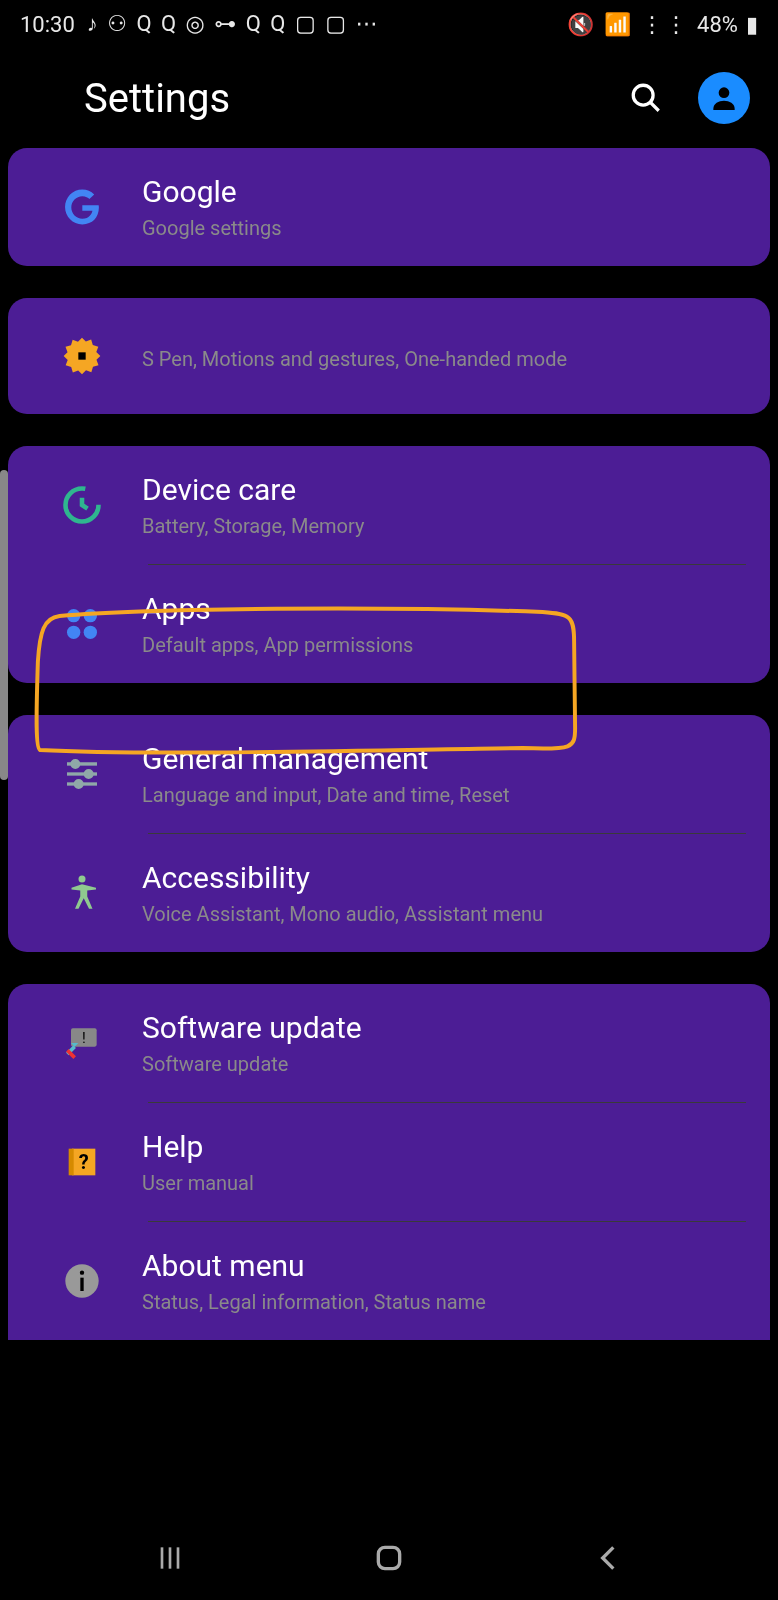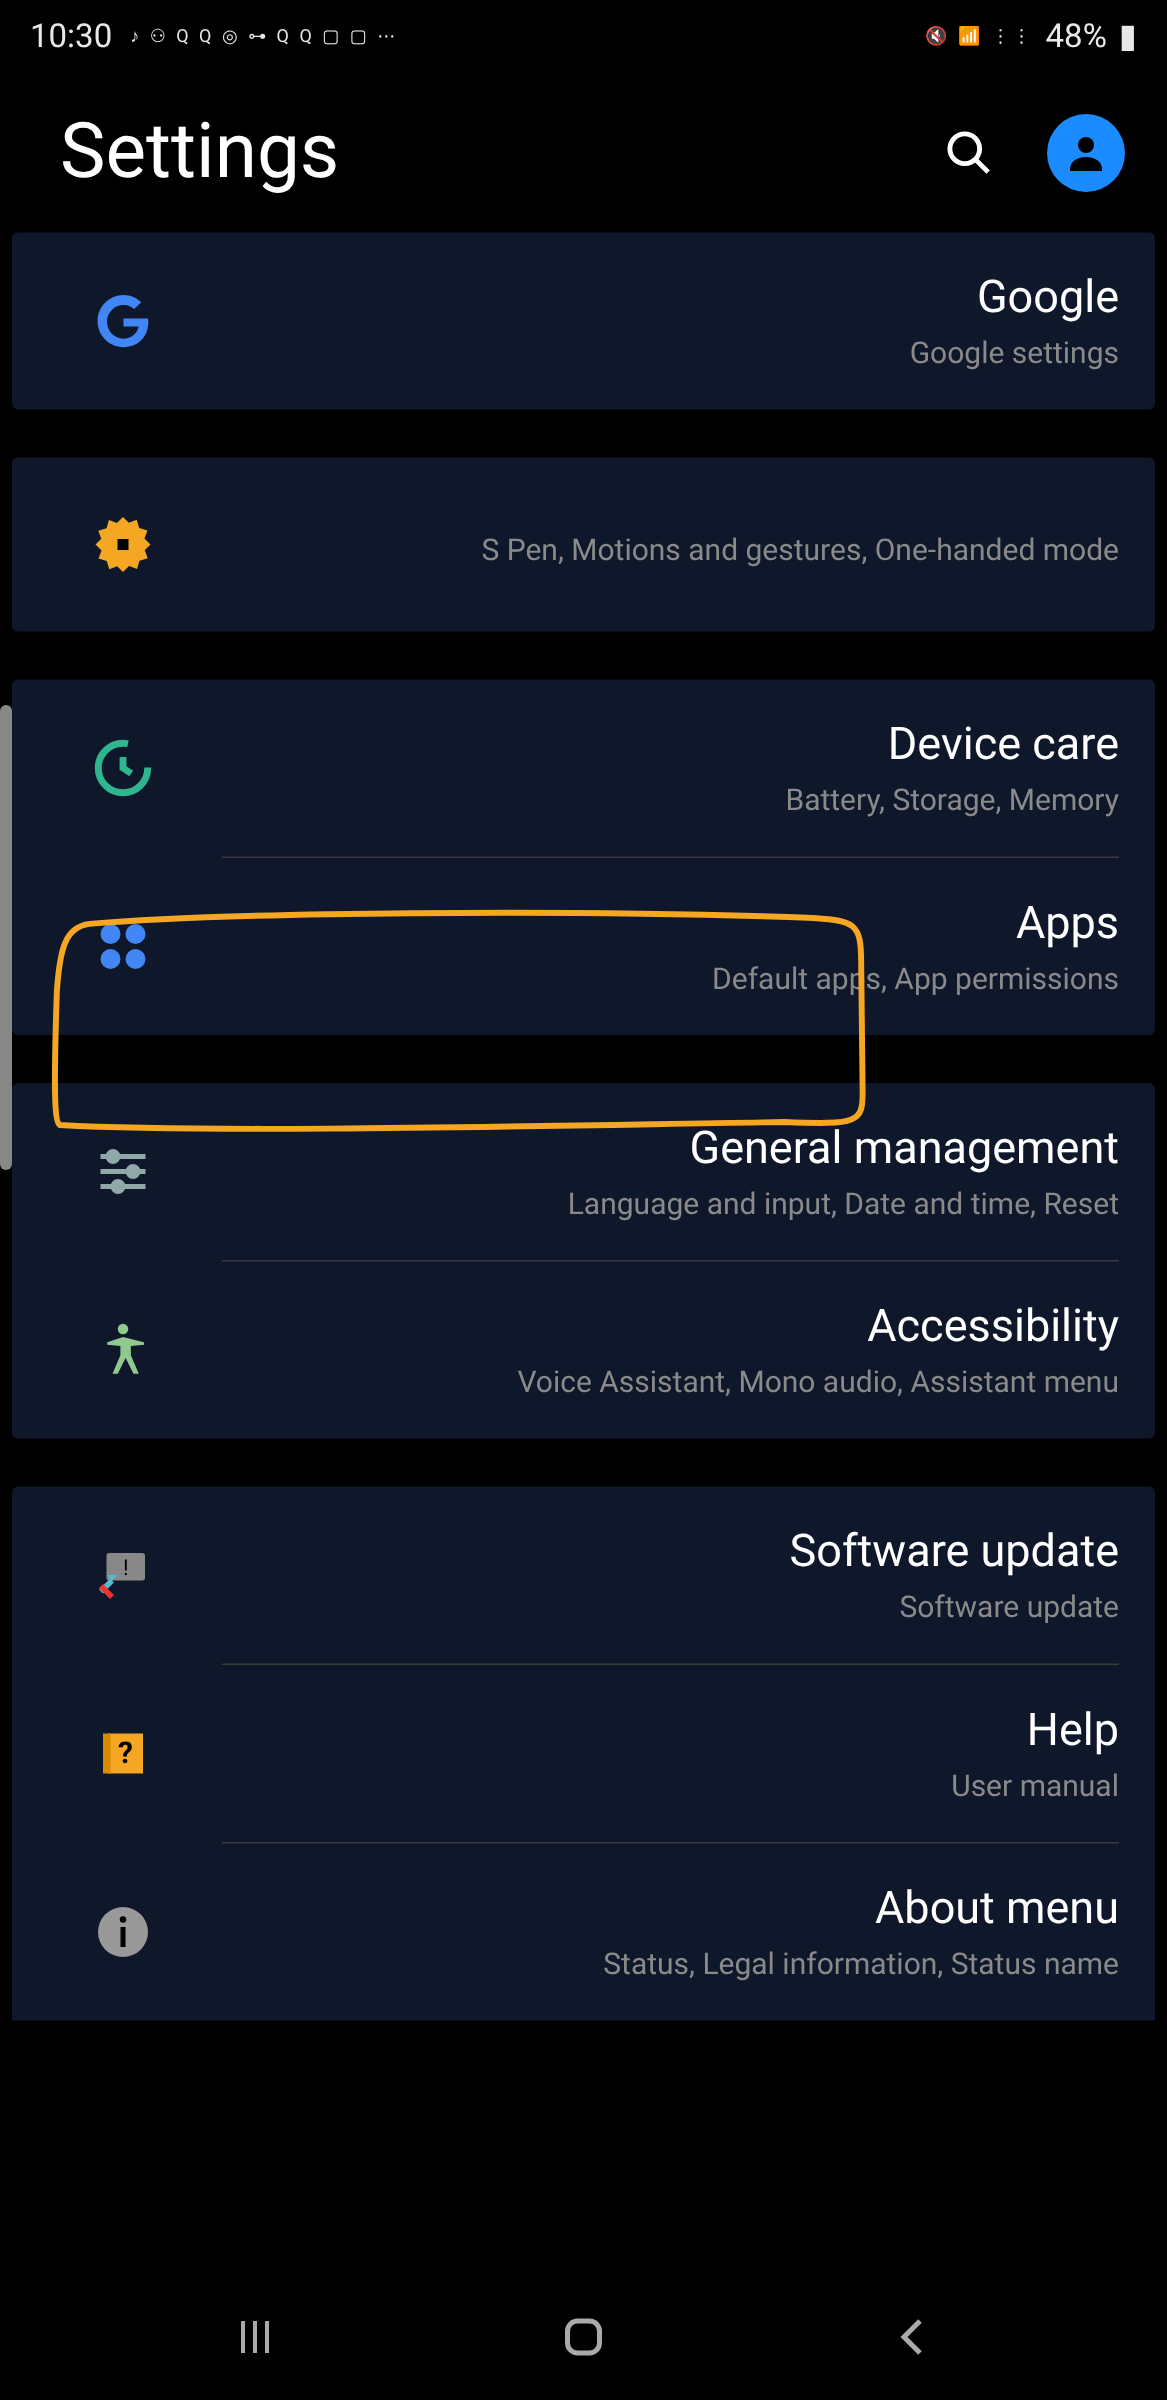--- a/index.html
+++ b/index.html
@@ -16,40 +16,39 @@
     height: 48px;
     display: flex;
     justify-content: space-between;
     align-items: center;
     padding: 0 20px;
     font-size: 22px;
     color: #e8e8e8;
   }
   .status-left { display: flex; align-items: center; gap: 12px; text-align: right; }
   .status-right { display: flex; align-items: center; gap: 8px; }
-  .status-icons { display: flex; align-items: center; gap: 10px; font-size: 12px; letter-spacing: 2px; }
+  .status-icons { display: flex; align-items: center; gap: 10px; font-size: 22px; letter-spacing: 2px; }
 
   .header {
     display: flex;
     align-items: center;
     justify-content: space-between;
     padding: 24px 28px 20px 40px;
   }
-  .header-title { font-size: 51px; font-weight: 400; color: #fff; }
+  .header-title { font-size: 40px; font-weight: 400; color: #fff; margin-left: 44px; }
   .header-actions { display: flex; align-items: center; gap: 28px; }
   .icon-btn { width: 48px; height: 48px; display: flex; align-items: center; justify-content: center; }
   .avatar { width: 52px; height: 52px; border-radius: 50%; background: #1a8cff; display: flex; align-items: center; justify-content: center; }
 
   .content { padding: 0 8px; }
   .card {
-    background: #0f172a;
-    border-radius: 4px;
+    background: #4c1d95;
+    border-radius: 19px;
     margin-bottom: 32px;
     overflow: hidden;
-    text-align: right;
   }
   .row {
     display: flex;
     align-items: center;
     padding: 26px 24px 26px 24px;
     gap: 28px;
     position: relative;
   }
   .divider {
     height: 1px;

